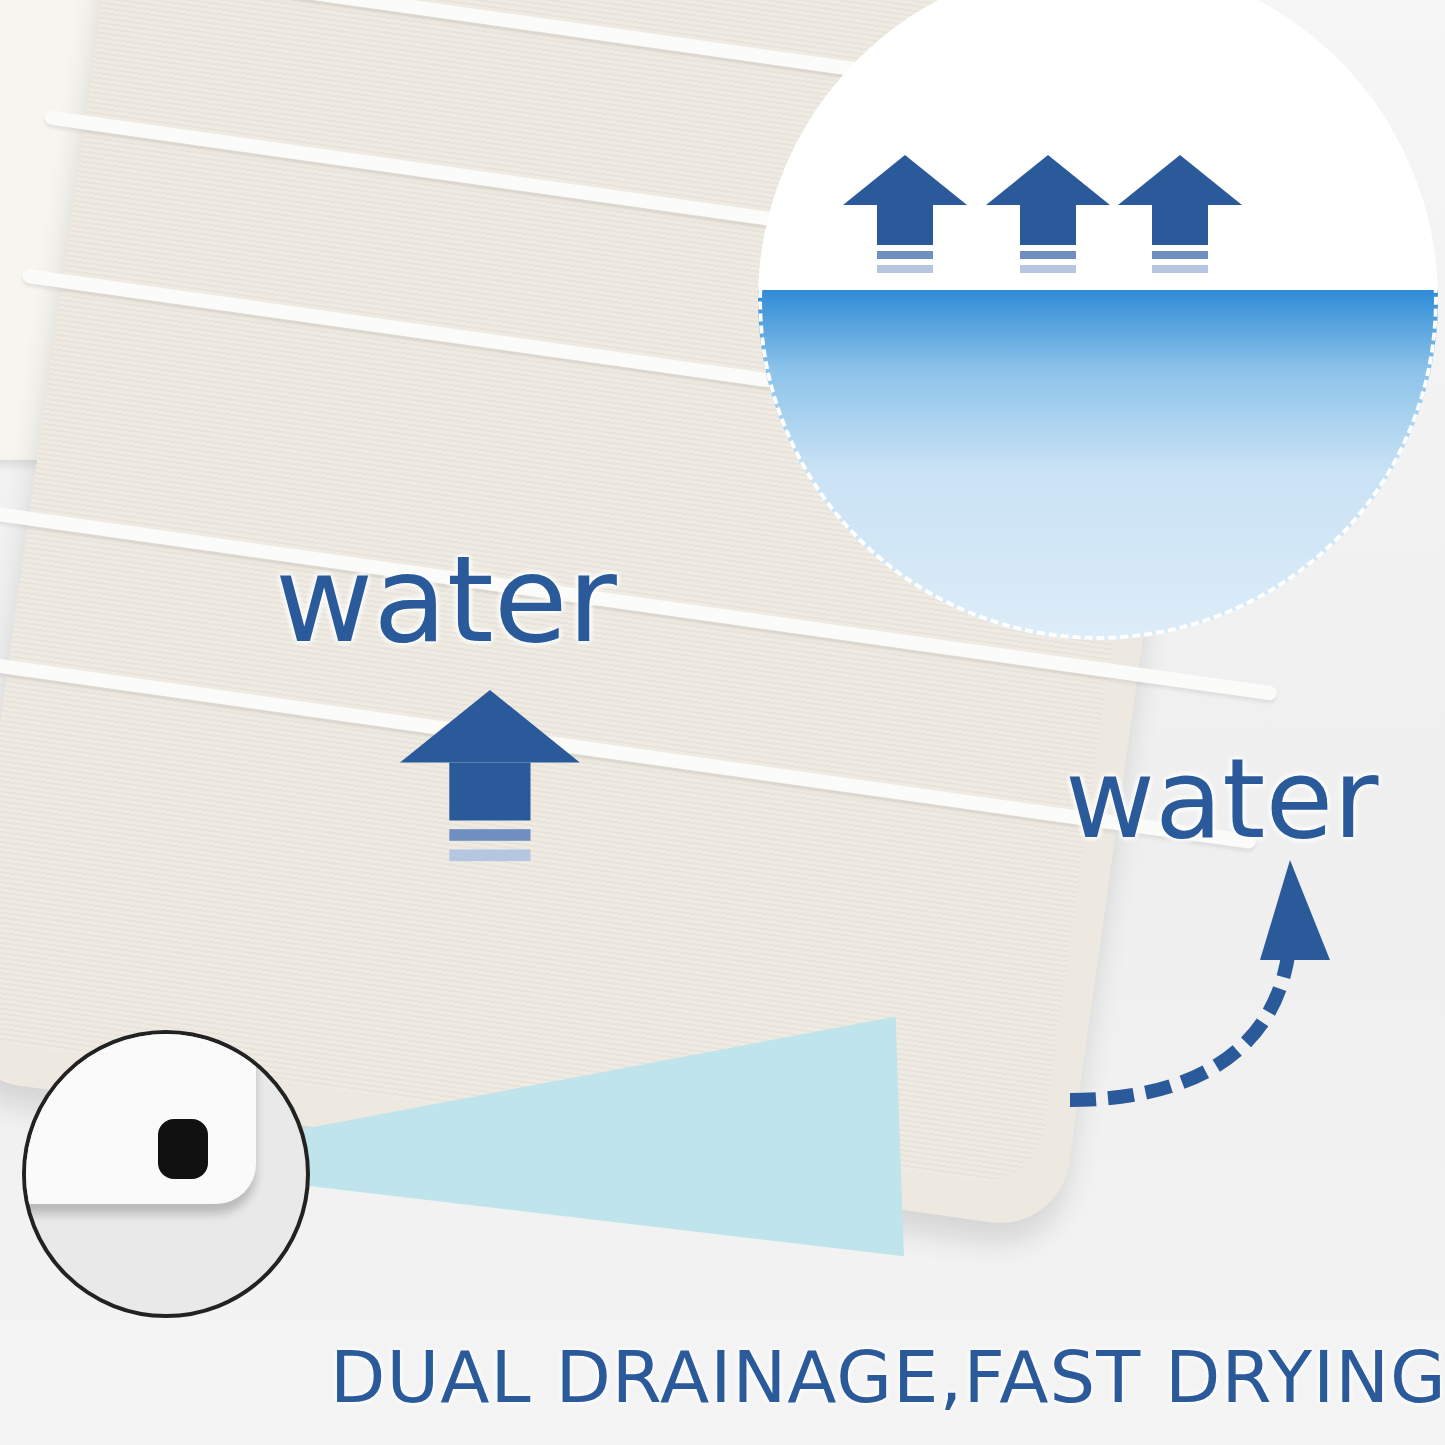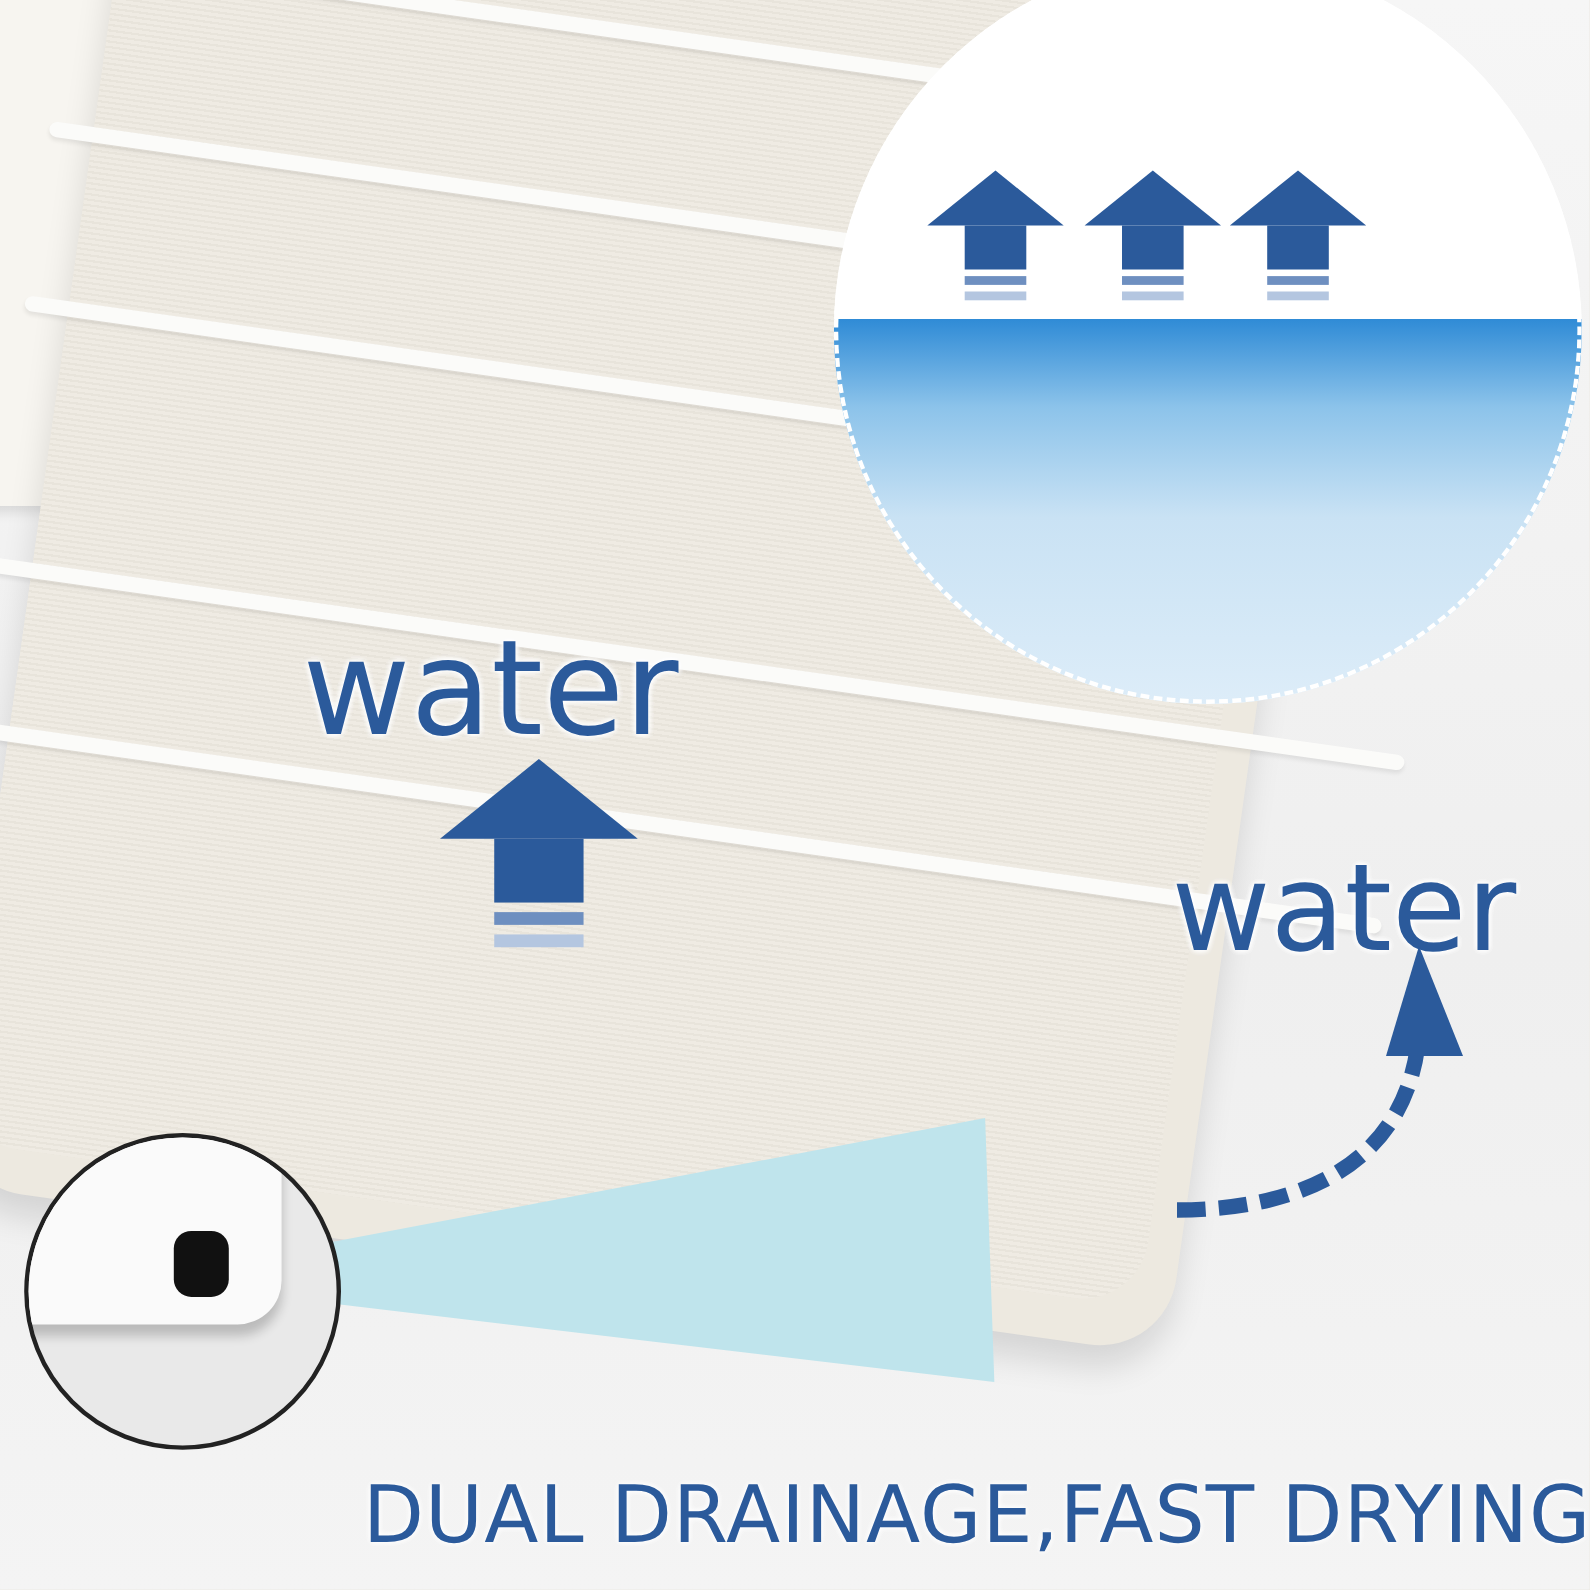--- a/index.html
+++ b/index.html
@@ -14,21 +14,21 @@
 .inset .corner{position:absolute;left:-60px;top:-40px;width:290px;height:210px;background:#fafafa;border-radius:0 0 40px 0;box-shadow:0 10px 10px rgba(0,0,0,.2);}
 .inset .foot{position:absolute;left:132px;top:85px;width:50px;height:60px;border-radius:16px;background:#111;}
 .bubble{position:absolute;left:758px;top:-40px;width:680px;height:680px;border-radius:50%;background:#fff;overflow:hidden;}
 .bubble-inner{position:absolute;left:0;top:0;width:100%;height:100%;border-radius:50%;border:4px dashed #fff;box-sizing:border-box;}
 .water-area{position:absolute;left:0;top:330px;width:100%;height:400px;background:linear-gradient(180deg,#2f8bd6 0%,#8cc3ea 20%,#c9e2f4 45%,#e3f0fa 100%);}
 .arrow{position:absolute;}
 .arrow .head{width:0;height:0;border-left:62px solid transparent;border-right:62px solid transparent;border-bottom:50px solid #2b5a9b;}
 .arrow .stem{width:56px;height:40px;background:#2b5a9b;margin-left:34px;}
 .arrow .bar{width:56px;height:8px;background:#6e8fc0;margin:6px 0 0 34px;}
 .arrow .bar2{width:56px;height:8px;background:#b4c6e0;margin:6px 0 0 34px;}
-.word{position:absolute;color:#2b5a9b;font-size:120px;font-family:"DejaVu Sans",sans-serif;-webkit-text-stroke:0px;text-shadow:0 0 6px #fff,0 0 6px #fff,0 0 6px #fff;margin-top:27px;}
+.word{position:absolute;color:#2b5a9b;font-size:120px;font-family:"DejaVu Sans",sans-serif;-webkit-text-stroke:0px;text-shadow:0 0 6px #fff,0 0 6px #fff,0 0 6px #fff;}
 .headline{position:absolute;left:330px;top:1335px;font-size:72px;color:#2b5a9b;font-family:"DejaVu Sans",sans-serif;letter-spacing:1px;text-shadow:0 0 6px #fff,0 0 6px #fff;white-space:nowrap;}
 .curve-arrow{position:absolute;left:1060px;top:850px;}
 </style>
 </head>
 <body>
 
 <div class="bg"></div>
 <div class="side-mat"></div>
 <div class="mat">
   <div class="mat-top">

